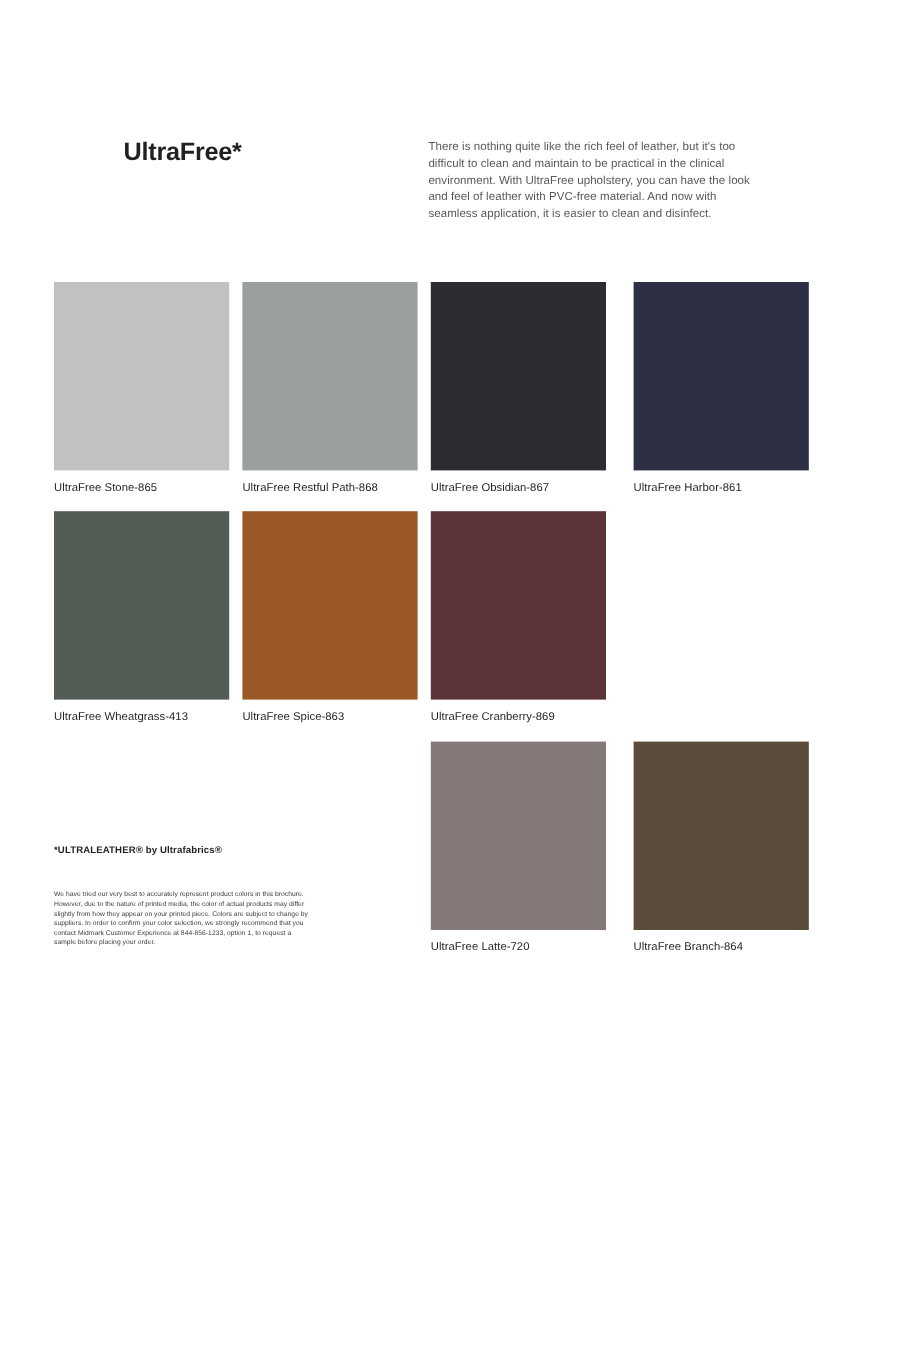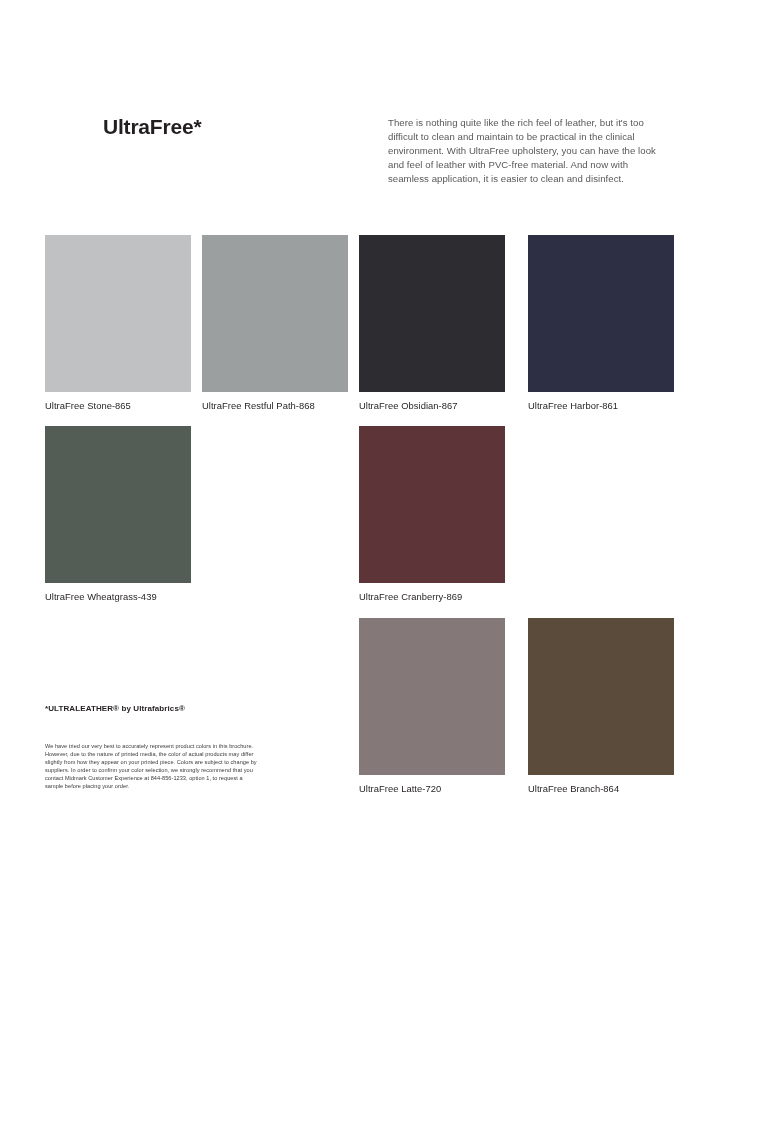--- a/index.html
+++ b/index.html
@@ -40,21 +40,21 @@
   .title-line {
     font-size: 21px;
     font-weight: bold;
     line-height: 27px;
     letter-spacing: -0.2px;
     color: #231f20;
     white-space: nowrap;
   }
   .intro {
     position: absolute;
-    left: 388px;
+    left: 357px;
     top: 116px;
     width: 280px;
     font-size: 9.6px;
     line-height: 14.1px;
     color: #58585b;
     letter-spacing: 0.05px;
   }
 
   
   .grid {
@@ -138,21 +138,25 @@
       <div class="cell col-2 row-0">
         <div class="swatch" style="background: rgb(44, 44, 49);"></div>
         <div class="swatch-label">UltraFree Obsidian-867</div>
       </div>
       <div class="cell col-3 row-0">
         <div class="swatch" style="background: rgb(45, 48, 68);"></div>
         <div class="swatch-label">UltraFree Harbor-861</div>
       </div>
       <div class="cell col-0 row-1">
         <div class="swatch" style="background: rgb(83, 92, 85);"></div>
-        <div class="swatch-label">UltraFree Wheatgrass-439</div>
+        <div class="swatch-label">UltraFree Wheatgrass-413</div>
+      </div>
+      <div class="cell col-1 row-1">
+        <div class="swatch" style="background: rgb(156, 87, 38);"></div>
+        <div class="swatch-label">UltraFree Spice-863</div>
       </div>
       <div class="cell col-2 row-1">
         <div class="swatch" style="background: rgb(93, 52, 55);"></div>
         <div class="swatch-label">UltraFree Cranberry-869</div>
       </div>
       <div class="cell col-2 row-2">
         <div class="swatch" style="background: rgb(133, 120, 121);"></div>
         <div class="swatch-label">UltraFree Latte-720</div>
       </div>
       <div class="cell col-3 row-2">

